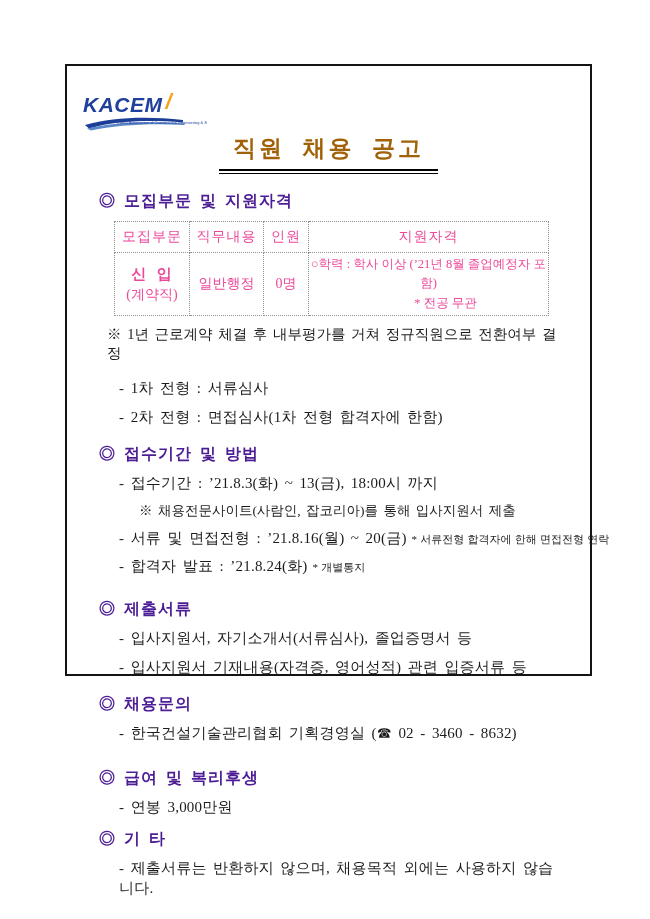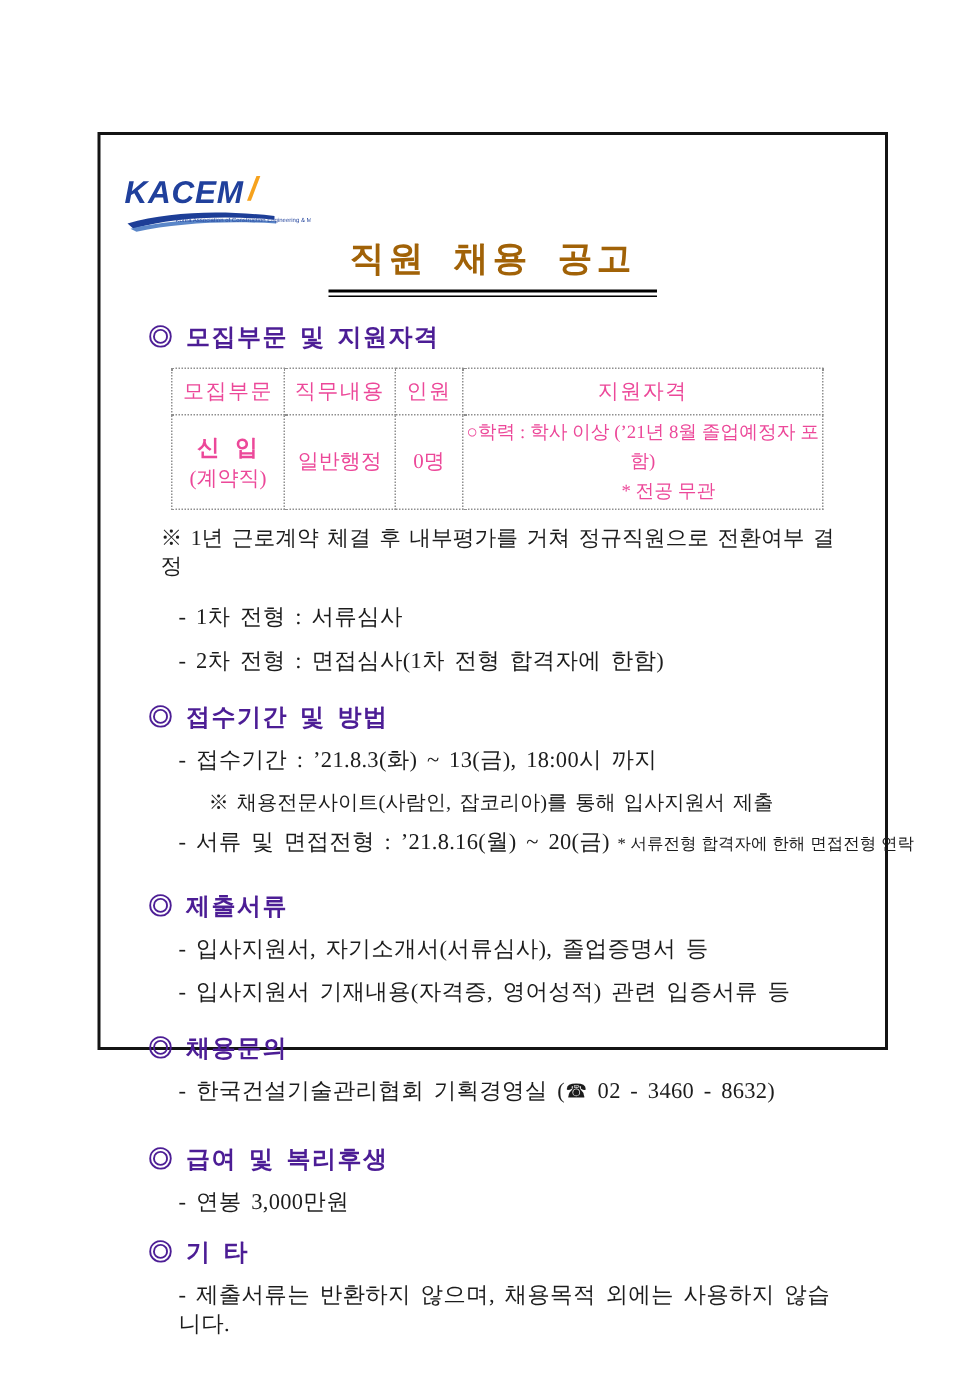--- a/index.html
+++ b/index.html
@@ -3,21 +3,21 @@
 <meta charset="utf-8">
 <style>
   html,body { margin:0; padding:0; }
   body {
     width:650px; height:919px; position:relative; overflow:hidden;
     background:#ffffff; color:#1c1c1c;
     font-family:"Liberation Serif", serif;
   }
   .page {
     position:absolute; left:65px; top:64px; width:527px; height:612px;
-    box-sizing:border-box; border:2px solid #141414; background:#fff;margin-top:24px;
+    box-sizing:border-box; border:2px solid #141414; background:#fff;
   }
   .content { padding:0 26px 0 32px; }
 
   
   .logo { margin:28px 0 0 16px; width:120px; position:relative; }
   .logo-top { display:flex; align-items:flex-start; line-height:1; }
   .logo-word {
     font-family:"Liberation Sans", sans-serif; font-weight:bold; font-style:italic;
     font-size:21px; letter-spacing:0.5px; color:#20409c;
   }
@@ -142,20 +142,23 @@
       <div class="item">- 2차 전형 : 면접심사(1차 전형 합격자에 한함)</div>
     </div>
 
     <div class="sec">
       <div class="sec-heading">◎ 접수기간 및 방법</div>
       <div class="item">- 접수기간 : ’21.8.3(화) ~ 13(금), 18:00시 까지</div>
       <div class="subnote">※ 채용전문사이트(사람인, 잡코리아)를 통해 입사지원서 제출</div>
       <div class="item nowrap">
         <span>- 서류 및 면접전형 : ’21.8.16(월) ~ 20(금)</span><span class="tiny">* 서류전형 합격자에 한해 면접전형 연락</span>
       </div>
+      <div class="item nowrap">
+        <span>- 합격자 발표 : ’21.8.24(화)</span><span class="tiny">* 개별통지</span>
+      </div>
     </div>
 
     <div class="sec sec-docs">
       <div class="sec-heading">◎ 제출서류</div>
       <div class="item">- 입사지원서, 자기소개서(서류심사), 졸업증명서 등</div>
       <div class="item">- 입사지원서 기재내용(자격증, 영어성적) 관련 입증서류 등</div>
     </div>
 
     <div class="sec">
       <div class="sec-heading">◎ 채용문의</div>

